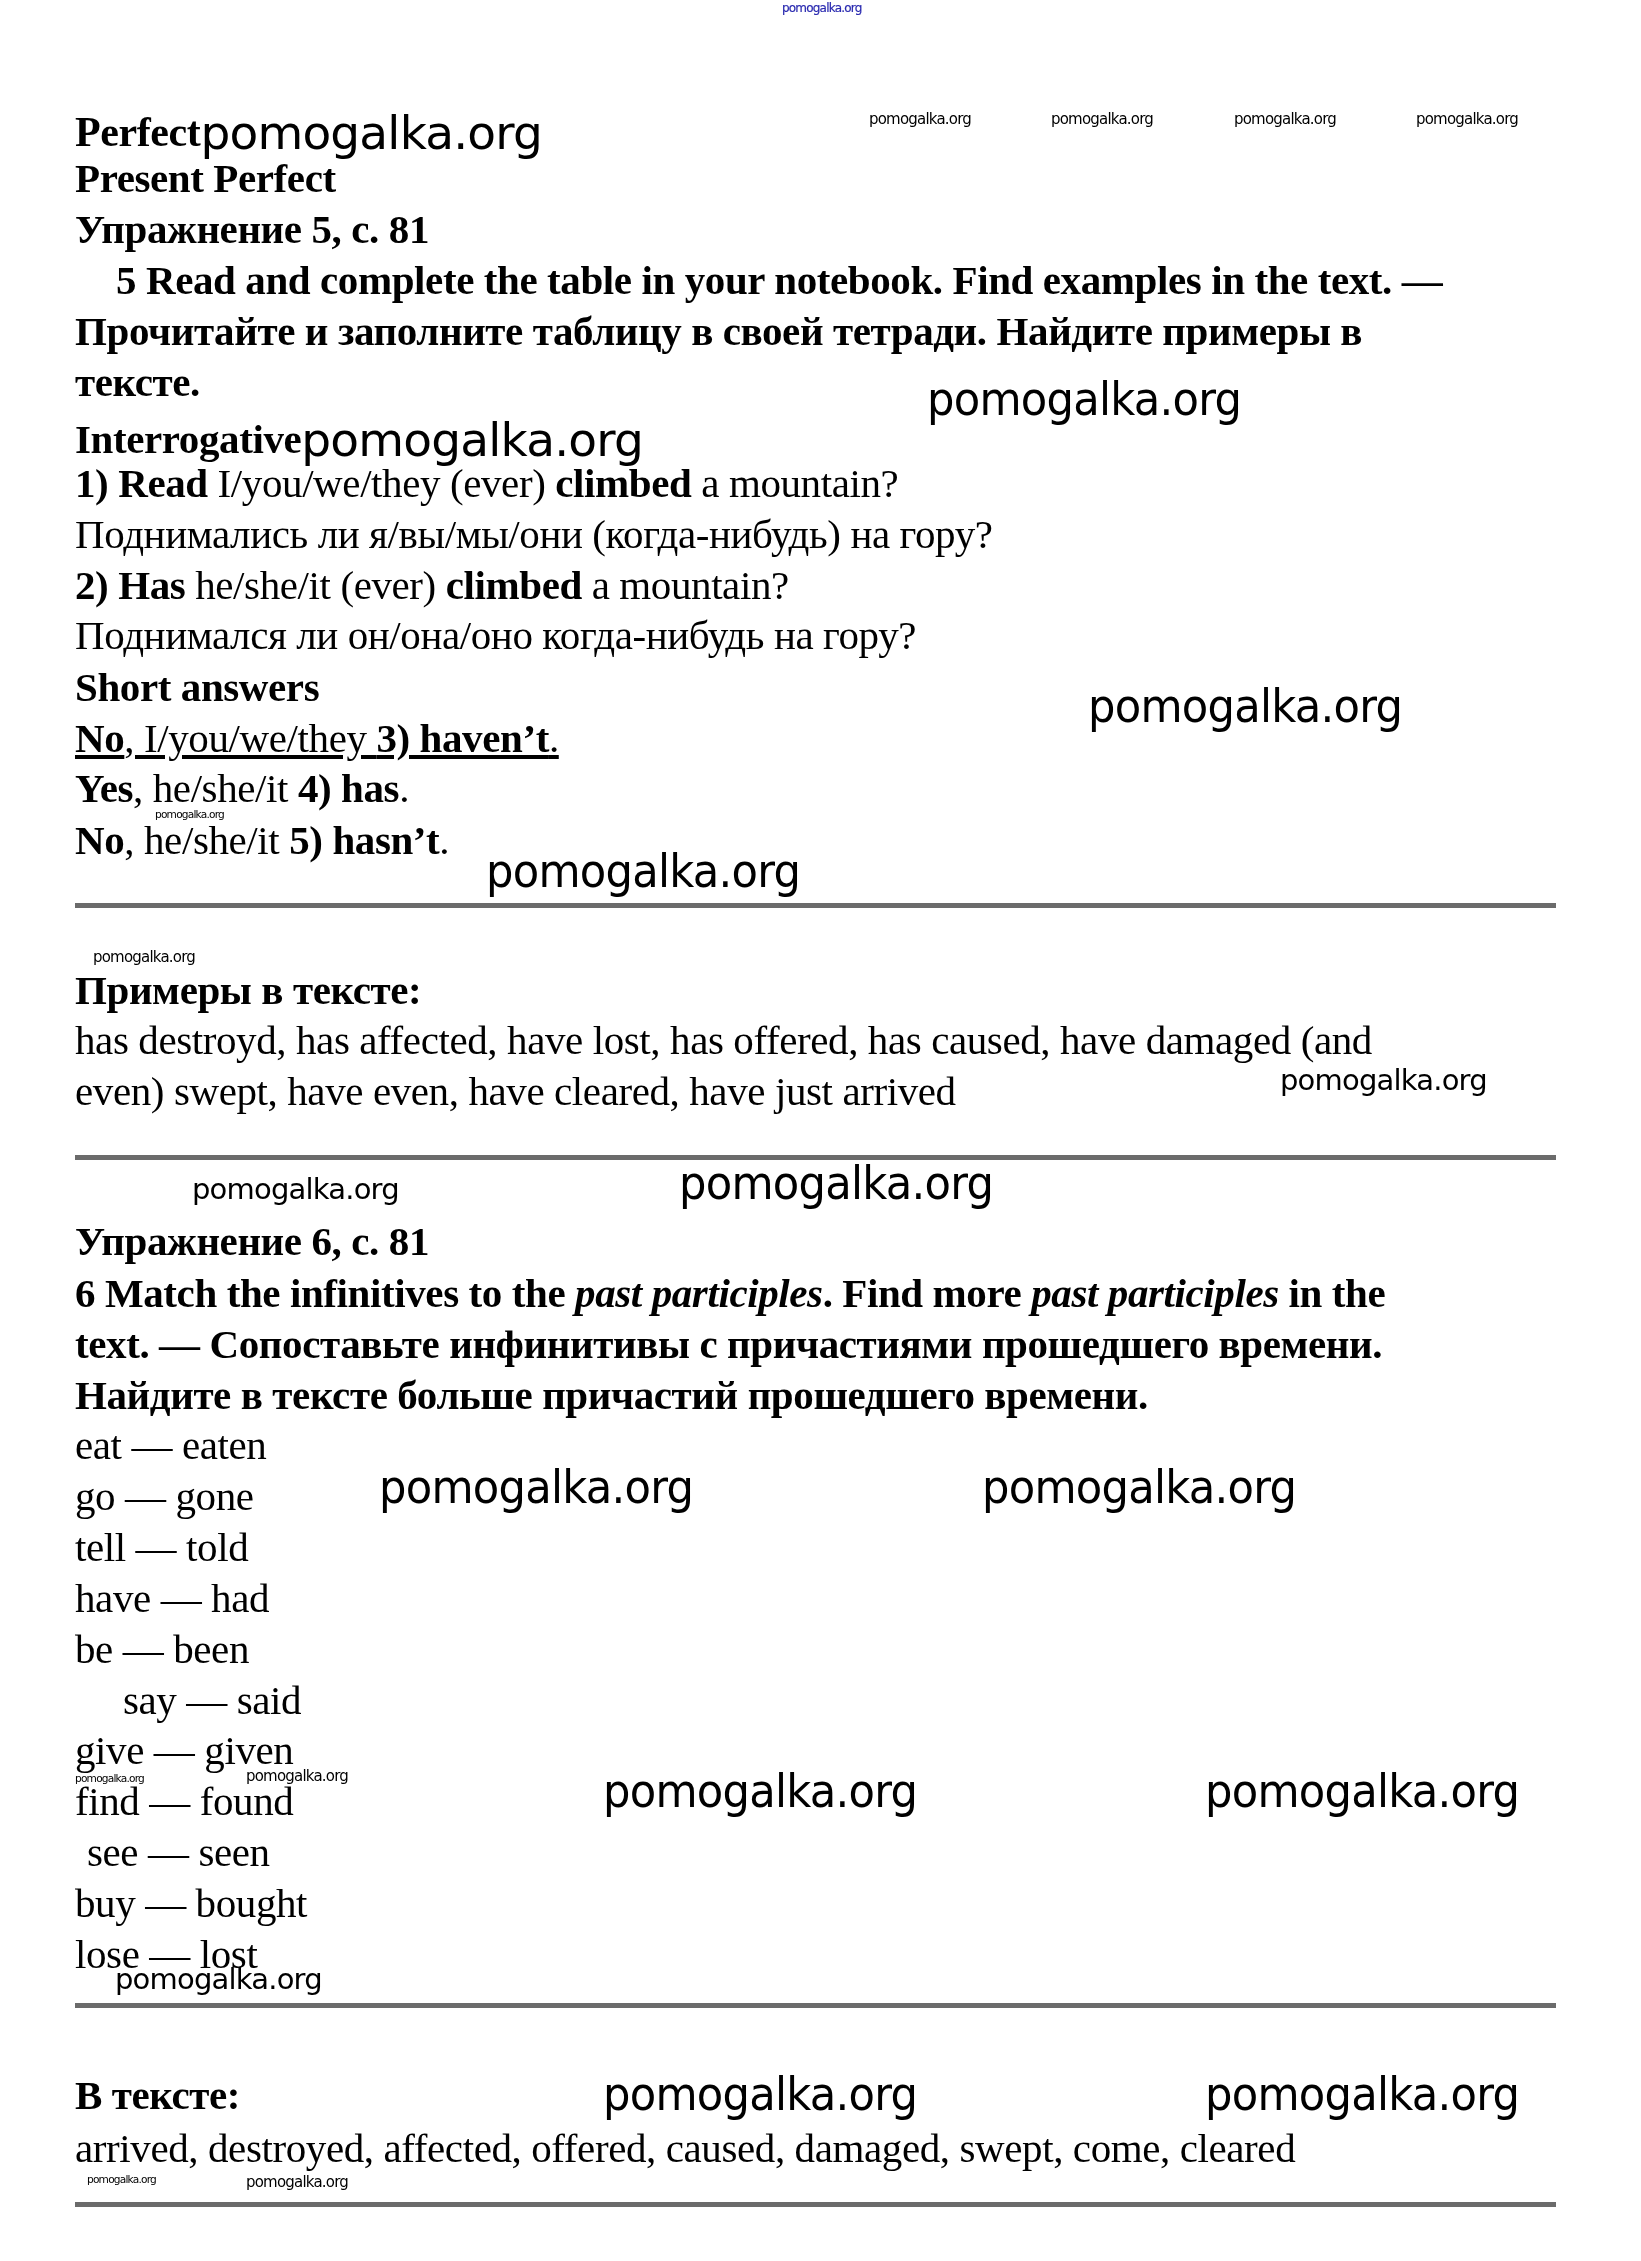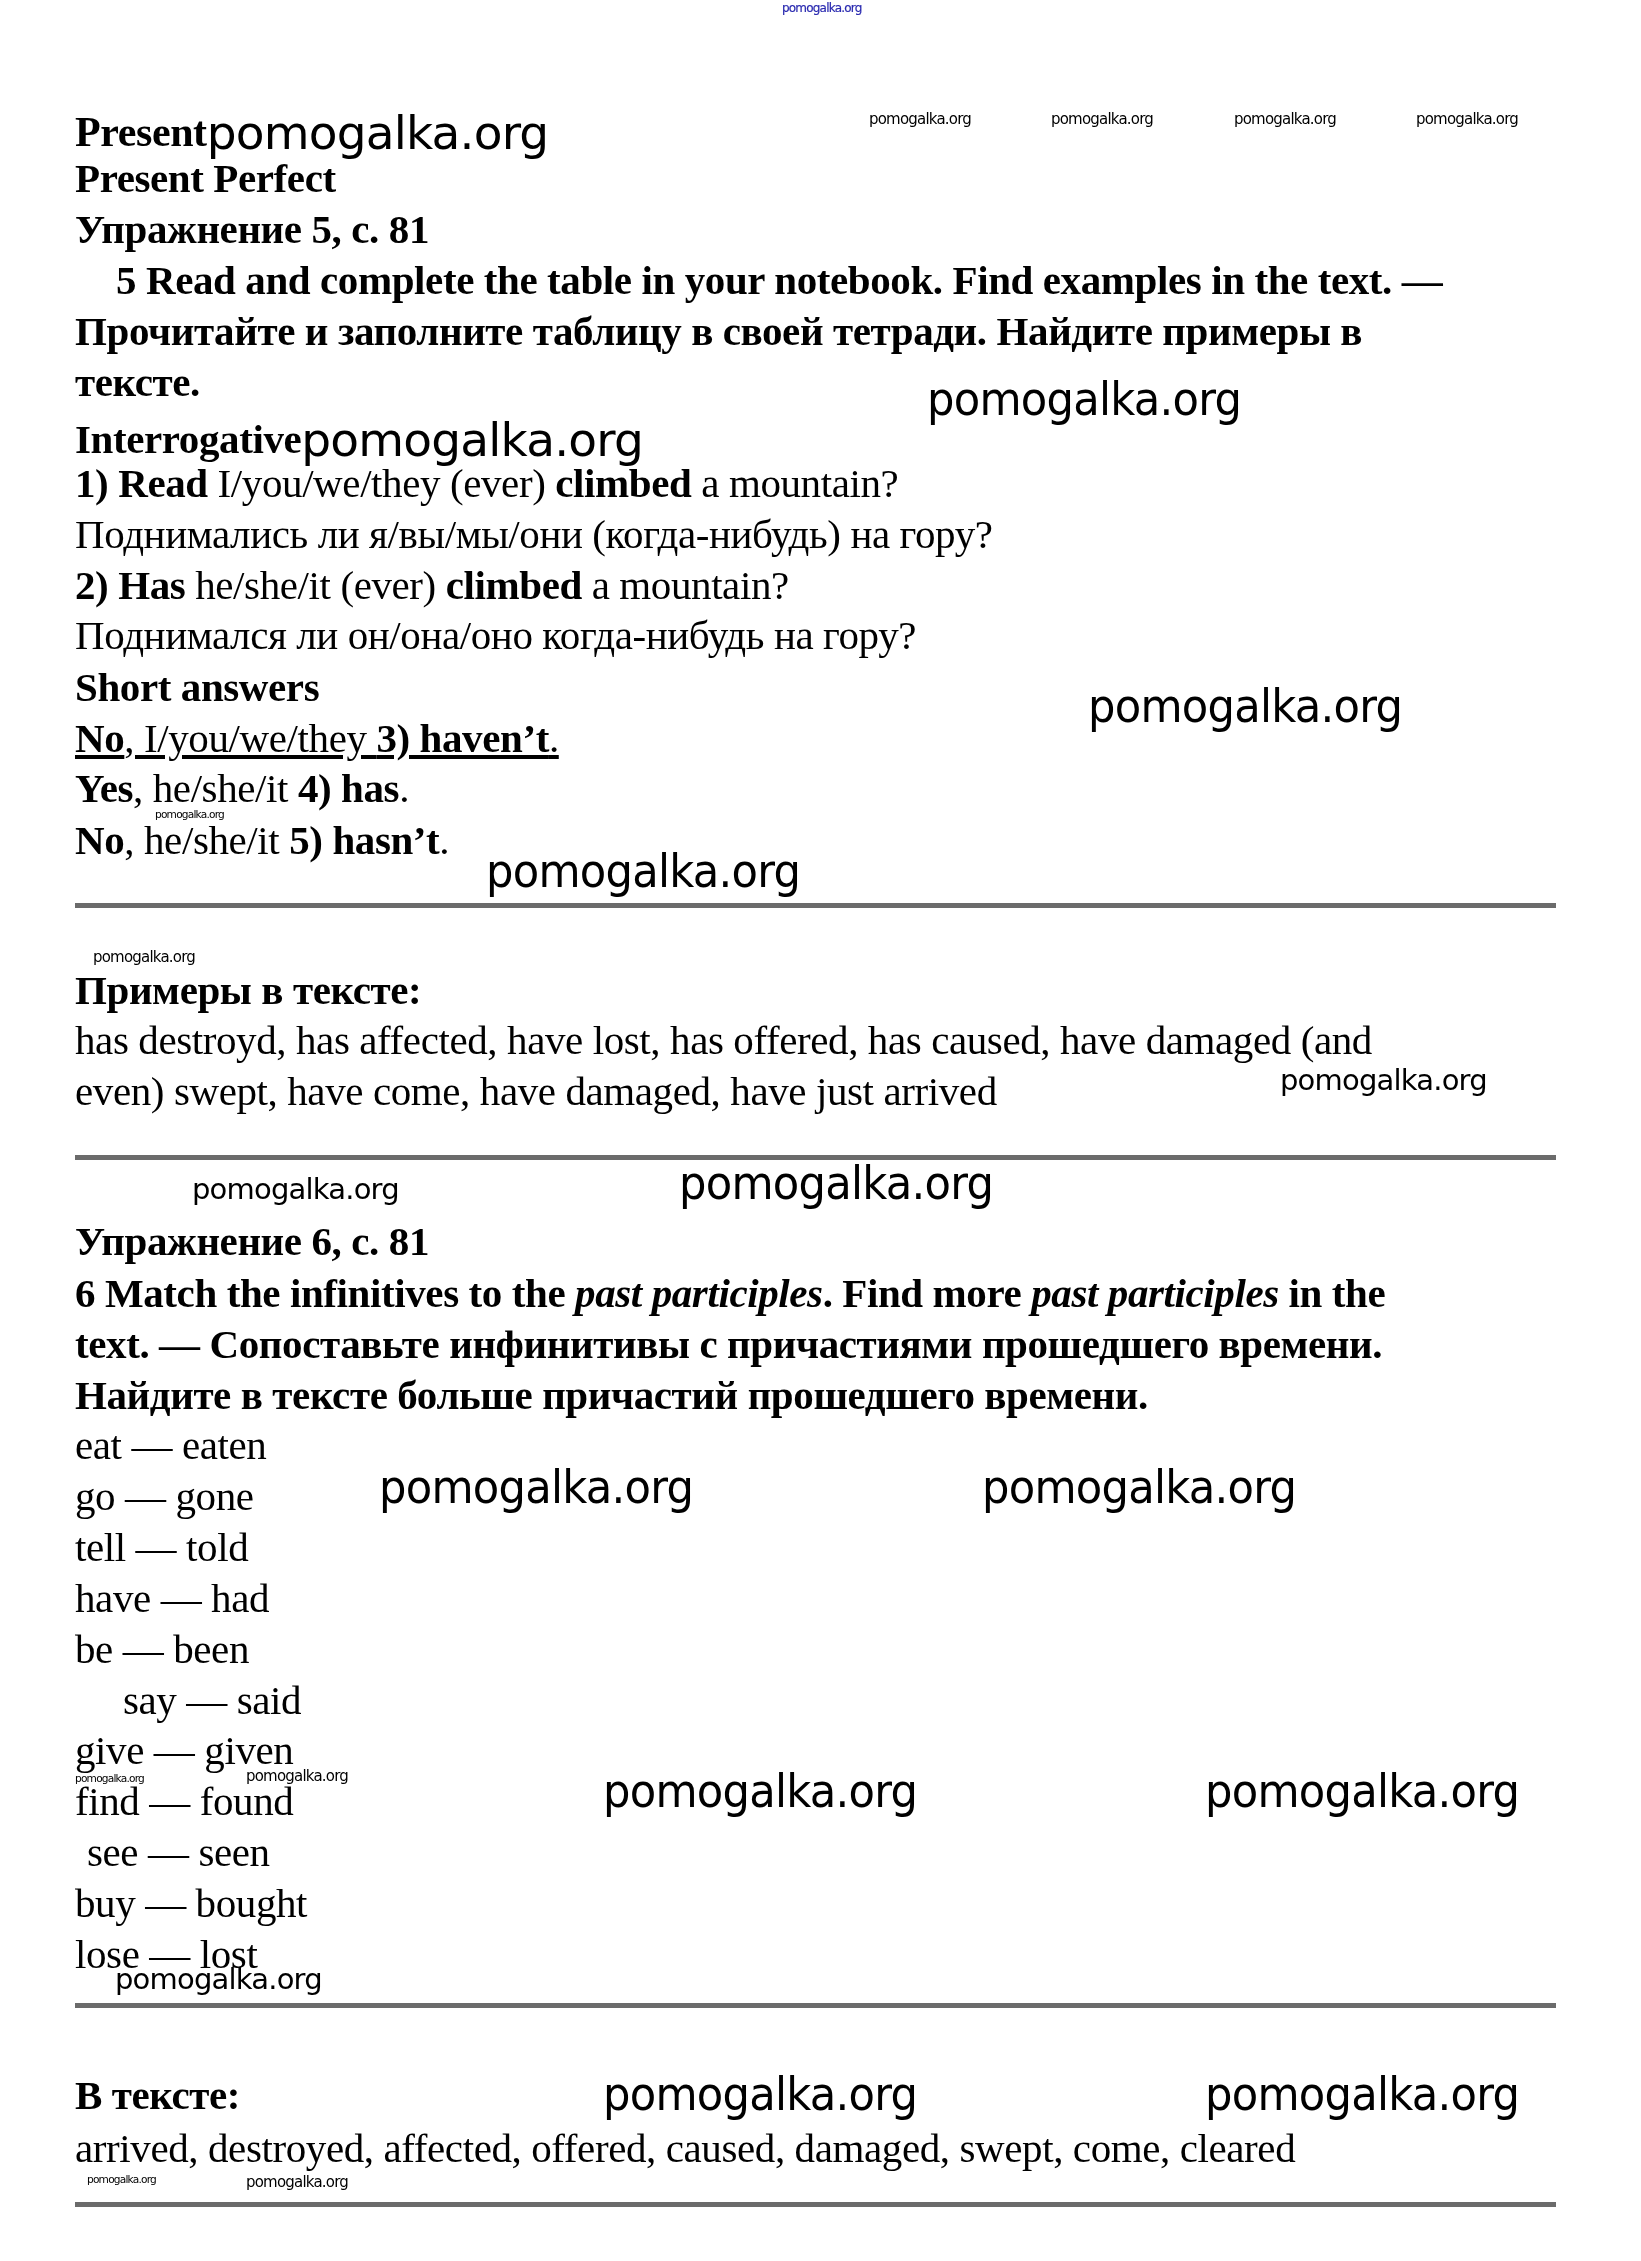--- a/index.html
+++ b/index.html
@@ -18,21 +18,21 @@
   .answer-line span { white-space: pre; }
 </style>
 </head>
 <body>
 
 <div class="page">
 
   <div class="wm wm-top" style="left:782px; top:1.5px;">pomogalka.org</div>
 
   <div class="t b" style="top:106px; font-size:42px;">
-    <span>Present</span><span class="wm wm-xl" style="position:relative; top:3px; font-weight:normal;">pomogalka.org</span>
+    <span>Perfect</span><span class="wm wm-xl" style="position:relative; top:3px; font-weight:normal;">pomogalka.org</span>
   </div>
   <div class="wm wm-s" style="left:869px; top:112px;">pomogalka.org</div>
   <div class="wm wm-s" style="left:1051px; top:112px;">pomogalka.org</div>
   <div class="wm wm-s" style="left:1234px; top:112px;">pomogalka.org</div>
   <div class="wm wm-s" style="left:1416px; top:112px;">pomogalka.org</div>
 
   <div class="t b" style="top:158px;">Present Perfect</div>
 
   <div class="t b" style="top:209px;">Упражнение 5, с. 81</div>
   <div class="t b" style="top:260px;margin-left:41px;">5 Read and complete the table in your notebook. Find examples in the text. —</div>
@@ -67,21 +67,21 @@
   <div class="t answer-line" style="top:820px;">
     <span class="b">No</span><span>, he/she/it </span><span class="b">5) hasn’t</span><span>.</span>
   </div>
   <div class="wm wm-xl" style="left:486px; top:847px;">pomogalka.org</div>
 
   <div class="rule" style="top:903px;"></div>
 
   <div class="wm wm-s" style="left:93px; top:950px;">pomogalka.org</div>
   <div class="t b" style="top:970px;">Примеры в тексте:</div>
   <div class="t" style="top:1020px;">has destroyd, has affected, have lost, has offered, has caused,  have damaged (and</div>
-  <div class="t" style="top:1071px;">even) swept, have come, have damaged, have just arrived</div>
+  <div class="t" style="top:1071px;">even) swept, have even, have cleared, have just arrived</div>
   <div class="wm wm-m" style="left:1280px; top:1066px;">pomogalka.org</div>
 
   <div class="rule" style="top:1155px;"></div>
 
   <div class="wm wm-m" style="left:192px; top:1175px;">pomogalka.org</div>
   <div class="wm wm-xl" style="left:679px; top:1159px;">pomogalka.org</div>
 
   <div class="t b" style="top:1221px;">Упражнение 6, с. 81</div>
   <div class="t b" style="top:1273px;">
     <span>6 Match the infinitives to the </span><span class="i">past participles</span><span>. Find more </span><span class="i">past participles</span><span> in the</span>

